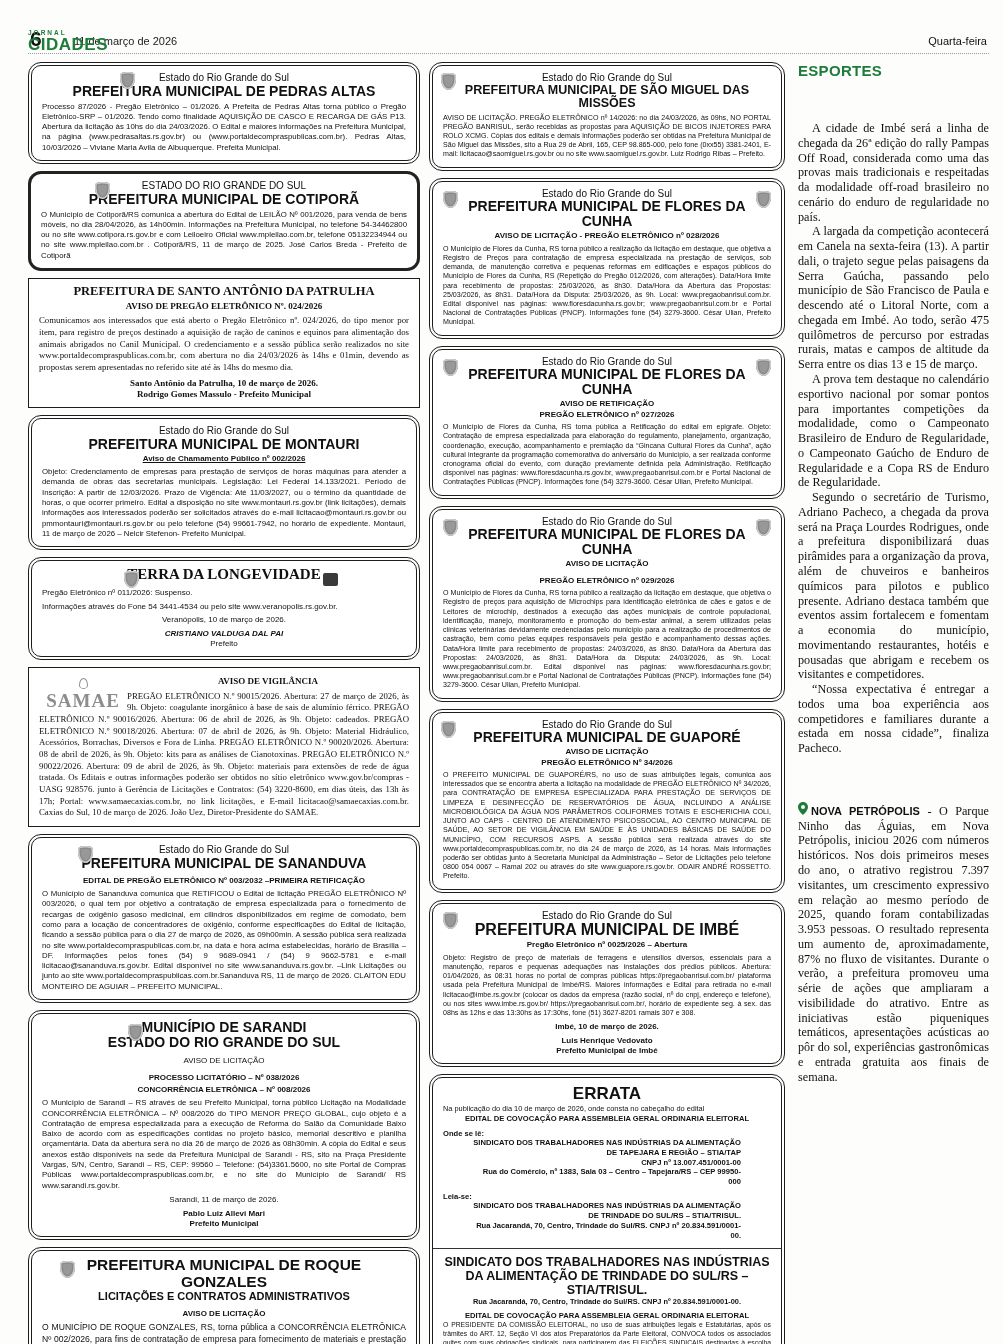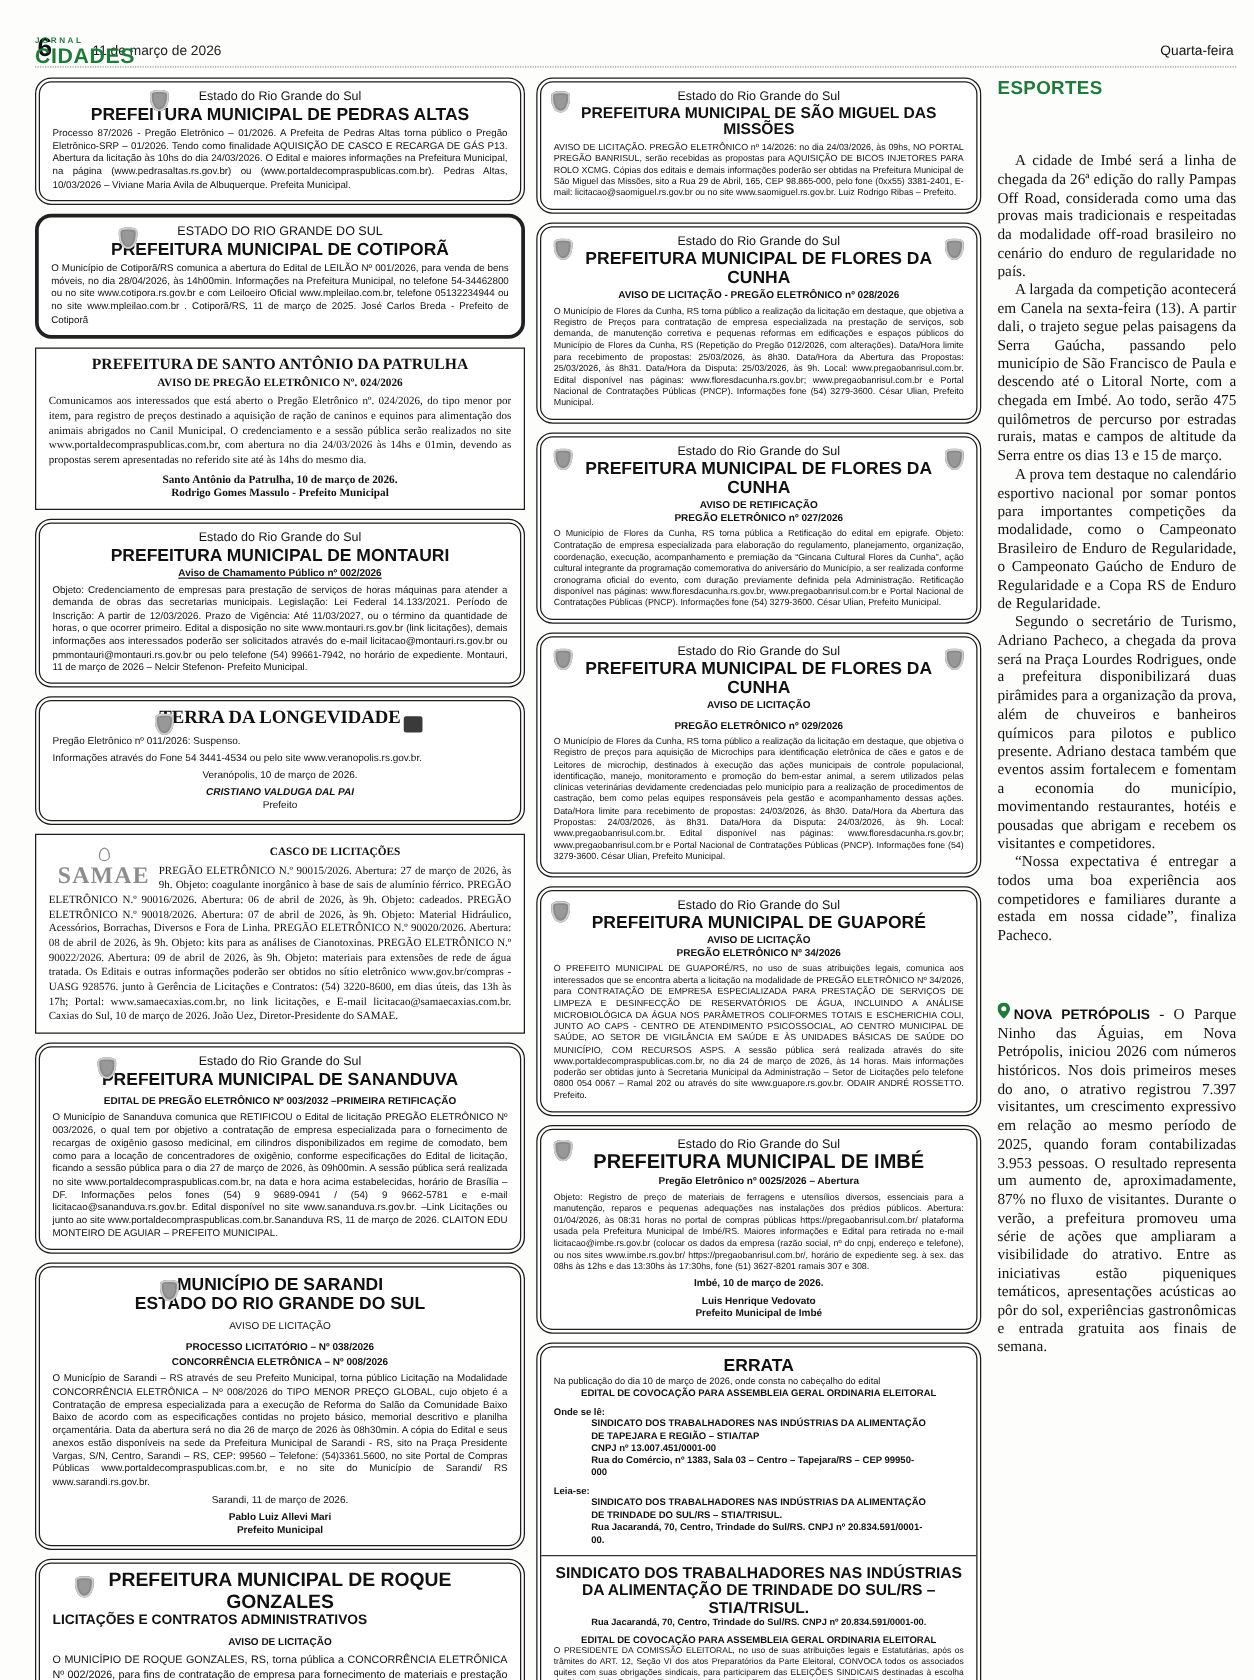--- a/index.html
+++ b/index.html
@@ -22,21 +22,21 @@
   .col-m { width:356px; flex:none; }
   .col-r { flex:1; min-width:0; padding-left:4px; }
 
   
   .notice { position:relative; background:#fff; margin-bottom:7px; padding:6px 10px 7px; }
   .nb-round { border:4px double #1c1c1c; border-radius:13px; }
   .nb-thick { border:3px solid #222; border-radius:13px; }
   .nb-plain { border:1.5px solid #1c1c1c; border-radius:0; }
   .n-head { text-align:center; font-size:10px; line-height:1.15; }
   .n-title { text-align:center; font-size:14px; font-weight:bold; line-height:1.08; }
-  .n-title2 { text-align:left; font-size:11px; font-weight:bold; line-height:1.15; }
+  .n-title2 { text-align:center; font-size:11px; font-weight:bold; line-height:1.15; }
   .n-sub { text-align:center; font-size:8px; font-weight:bold; line-height:1.3; margin-top:2px; }
   .n-sub.u { text-decoration:underline; }
   .n-body { font-size:7.8px; line-height:1.32; text-align:justify; margin-top:3px; }
   .col-m .n-body { font-size:7.1px; line-height:1.3; }
   .n-foot { text-align:center; font-size:8px; font-weight:bold; line-height:1.25; margin-top:4px; }
   .n-foot.tight { margin-top:0; }
   .serif, .serif .n-body { font-family:"Liberation Serif", serif; }
   .serif .n-body { font-size:8.8px; line-height:1.33; }
   .serif .n-title { font-size:12.5px; }
   .serif .n-sub { font-size:9px; }
@@ -50,25 +50,25 @@
   .v-line { font-size:8px; margin-top:5px; }
   .v-title { font-family:"Liberation Serif", serif; font-size:15px; font-weight:bold;
     text-align:center; line-height:1.05; }
 
   .samae-logo { float:left; width:88px; text-align:center; color:#8d8d8d;
     font-weight:bold; font-size:19px; letter-spacing:1px; padding-top:4px; }
   .samae-drop { display:block; width:9px; height:11px; margin:0 auto 1px;
     border:1.5px solid #8d8d8d; border-radius:50% 50% 50% 50% / 65% 65% 35% 35%; }
 
   
-  .e-title { text-align:center; font-size:14px; font-weight:bold; }
+  .e-title { text-align:center; font-size:17px; font-weight:bold; }
   .e-line { font-size:7.4px; line-height:1.3; }
   .e-center { text-align:center; font-size:7.6px; font-weight:bold; line-height:1.3; }
   .e-label { font-size:7.6px; font-weight:bold; margin-top:5px; }
-  .e-block { text-align:left; font-size:7.6px; font-weight:bold; line-height:1.3; padding:0 30px; }
+  .e-block { text-align:right; font-size:7.6px; font-weight:bold; line-height:1.3; padding:0 30px; }
   .e-div { border-top:1.2px solid #333; margin:7px -10px 6px; }
   .s-title { text-align:center; font-size:12.5px; font-weight:bold; line-height:1.12; }
   .s-addr { text-align:center; font-size:7.4px; font-weight:bold; line-height:1.3; }
   .s-head { text-align:center; font-size:7.6px; font-weight:bold; margin-top:5px; }
   .s-body { font-size:6.8px; line-height:1.29; text-align:justify; margin-top:1px; }
 
   
   .sp-label { color:#1e7b3a; font-size:15px; font-weight:bold; letter-spacing:.3px; }
   .sp-headline { font-size:21.5px; font-weight:bold; line-height:1.07; margin-top:10px;
     letter-spacing:-.3px; }
@@ -137,21 +137,21 @@
         <div class="n-foot" style="font-weight:normal">Veranópolis, 10 de março de 2026.</div>
         <div class="n-foot" style="font-style:italic">CRISTIANO VALDUGA DAL PAI</div>
         <div class="n-foot tight" style="font-weight:normal">Prefeito</div>
       </div>
 
       <div class="notice nb-plain serif">
         <div class="samae-logo">
           <span class="samae-drop"></span>
           <span>SAMAE</span>
         </div>
-        <div class="n-sub">CASCO DE LICITAÇÕES</div>
+        <div class="n-sub">AVISO DE VIGILÂNCIA</div>
         <div class="n-body">PREGÃO ELETRÔNICO N.º 90015/2026. Abertura: 27 de março de 2026, às 9h. Objeto: coagulante inorgânico à base de sais de alumínio férrico. PREGÃO ELETRÔNICO N.º 90016/2026. Abertura: 06 de abril de 2026, às 9h. Objeto: cadeados. PREGÃO ELETRÔNICO N.º 90018/2026. Abertura: 07 de abril de 2026, às 9h. Objeto: Material Hidráulico, Acessórios, Borrachas, Diversos e Fora de Linha. PREGÃO ELETRÔNICO N.º 90020/2026. Abertura: 08 de abril de 2026, às 9h. Objeto: kits para as análises de Cianotoxinas. PREGÃO ELETRÔNICO N.º 90022/2026. Abertura: 09 de abril de 2026, às 9h. Objeto: materiais para extensões de rede de água tratada. Os Editais e outras informações poderão ser obtidos no sítio eletrônico www.gov.br/compras - UASG 928576. junto à Gerência de Licitações e Contratos: (54) 3220-8600, em dias úteis, das 13h às 17h; Portal: www.samaecaxias.com.br, no link licitações, e E-mail licitacao@samaecaxias.com.br. Caxias do Sul, 10 de março de 2026. João Uez, Diretor-Presidente do SAMAE.</div>
       </div>
 
       <div class="notice nb-round">
         <span class="crest" style="left:46px;top:8px"></span>
         <div class="n-head">Estado do Rio Grande do Sul</div>
         <div class="n-title">PREFEITURA MUNICIPAL DE SANANDUVA</div>
         <div class="n-sub" style="margin-top:5px">EDITAL DE PREGÃO ELETRÔNICO Nº 003/2032 –PRIMEIRA RETIFICAÇÃO</div>
         <div class="n-body">O Município de Sananduva comunica que RETIFICOU o Edital de licitação PREGÃO ELETRÔNICO Nº 003/2026, o qual tem por objetivo a contratação de empresa especializada para o fornecimento de recargas de oxigênio gasoso medicinal, em cilindros disponibilizados em regime de comodato, bem como para a locação de concentradores de oxigênio, conforme especificações do Edital de licitação, ficando a sessão pública para o dia 27 de março de 2026, às 09h00min. A sessão pública será realizada no site www.portaldecompraspublicas.com.br, na data e hora acima estabelecidas, horário de Brasília – DF. Informações pelos fones (54) 9 9689-0941 / (54) 9 9662-5781 e e-mail licitacao@sananduva.rs.gov.br. Edital disponível no site www.sananduva.rs.gov.br. –Link Licitações ou junto ao site www.portaldecompraspublicas.com.br.Sananduva RS, 11 de março de 2026. CLAITON EDU MONTEIRO DE AGUIAR – PREFEITO MUNICIPAL.</div>
       </div>

